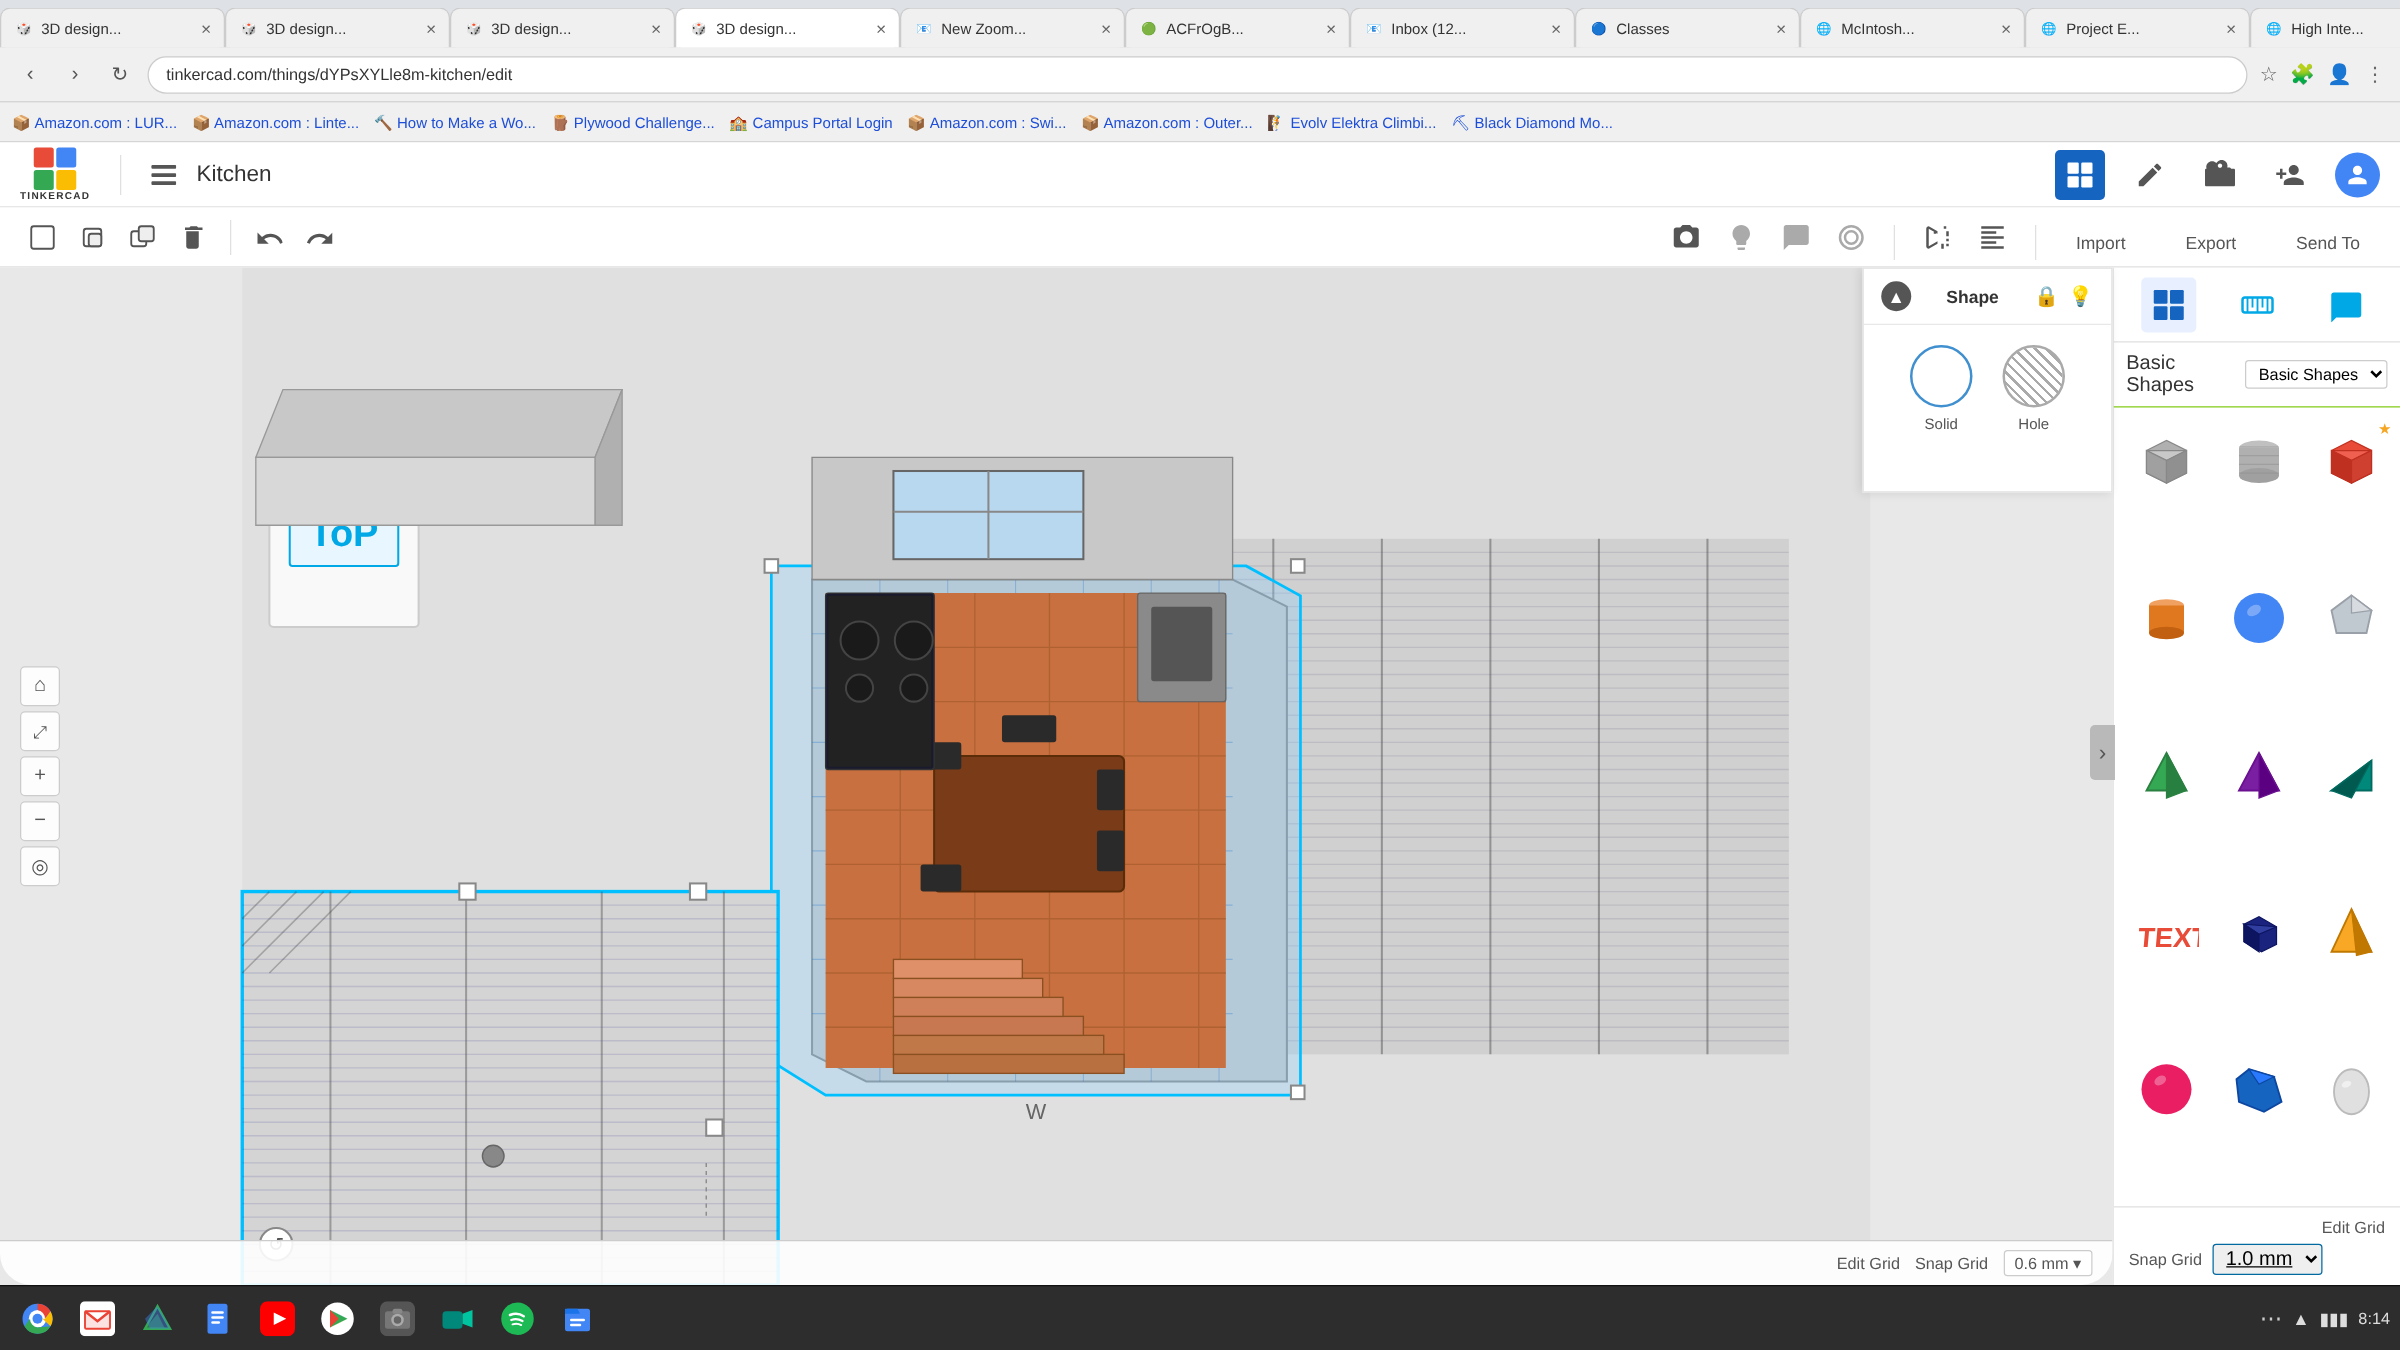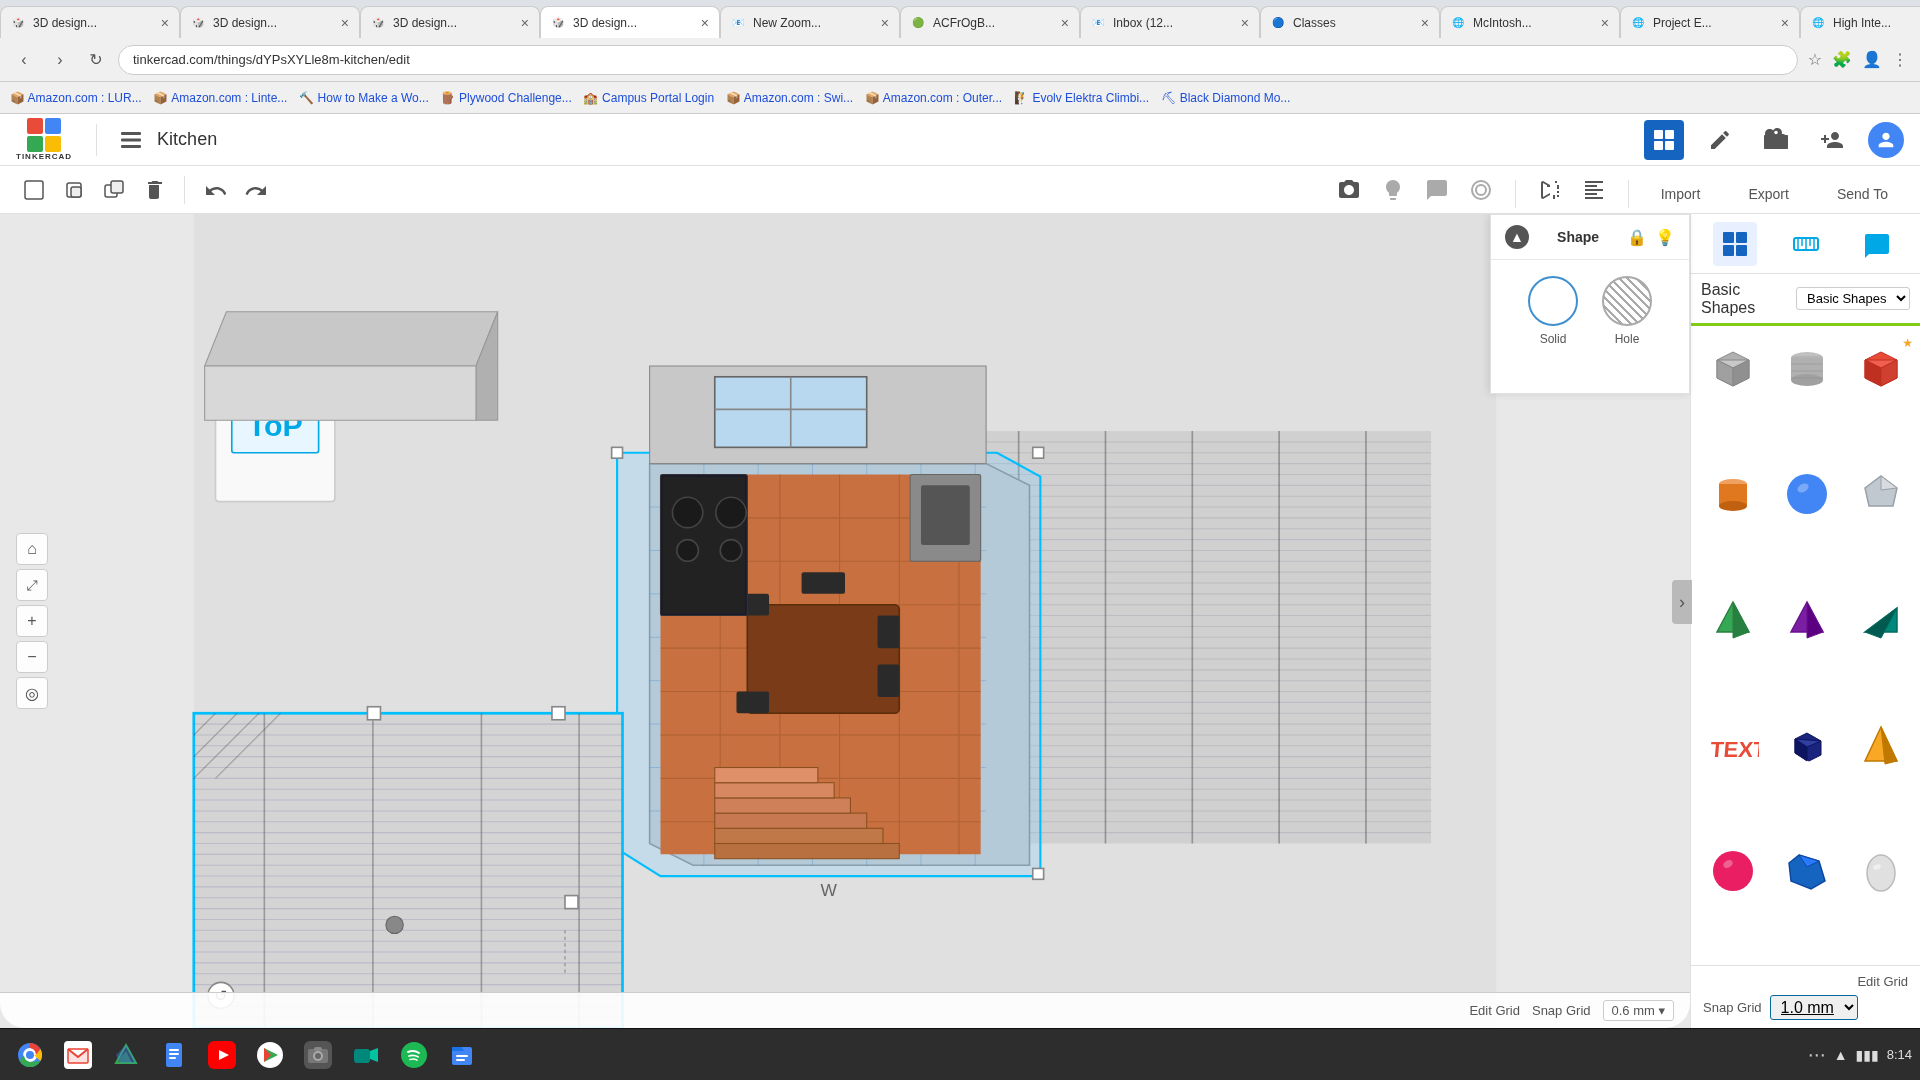--- a/index.html
+++ b/index.html
@@ -62,21 +62,21 @@
     .shape-type-area { padding: 16px; display: flex; gap: 24px; justify-content: center; }
     .shape-type { display: flex; flex-direction: column; align-items: center; gap: 6px; cursor: pointer; text-align: center; }
     .shape-circle { width: 50px; height: 50px; border-radius: 50%; border: 2.5px solid #aaa; background: transparent; }
     .shape-circle.active { border-color: #4090d0; }
     .shape-circle-hole { width: 50px; height: 50px; border-radius: 50%; background: repeating-linear-gradient(45deg, #aaa, #aaa 2px, transparent 2px, transparent 6px); border: 2px solid #aaa; }
     .shape-type-label { font-size: 12px; color: #555; }
     .collapse-btn { width: 24px; height: 24px; background: #555; border-radius: 50%; display: flex; align-items: center; justify-content: center; color: white; font-size: 14px; cursor: pointer; }
 
     
     .shapes-sidebar { width: 230px; background: #fff; border-left: 1px solid #e0e0e0; display: flex; flex-direction: column; }
-    .shapes-header { height: 52px; display: flex; align-items: center; padding: 0 10px; gap: 8px; border-bottom: 3px solid #84cc16; }
+    .shapes-header { height: 52px; display: flex; align-items: center; padding: 0 10px; gap: 8px; border-bottom: 1px solid #84cc16; }
     .shapes-title { font-size: 16px; font-weight: 500; color: #333; flex: 1; }
     .shapes-dropdown { background: none; border: 1px solid #ccc; border-radius: 3px; font-size: 13px; padding: 2px 6px; cursor: pointer; }
     .sidebar-top-icons { height: 60px; display: flex; align-items: center; justify-content: space-around; padding: 0 8px; border-bottom: 1px solid #e0e0e0; }
     .sidebar-icon { width: 44px; height: 44px; display: flex; align-items: center; justify-content: center; cursor: pointer; border-radius: 4px; }
     .sidebar-icon.active { background: #e8f0ff; }
     .sidebar-icon svg { width: 28px; height: 28px; }
     .shapes-grid { flex: 1; overflow-y: auto; padding: 8px; display: grid; grid-template-columns: repeat(3, 1fr); gap: 6px; }
     .shape-item { width: 68px; height: 68px; display: flex; align-items: center; justify-content: center; cursor: pointer; border-radius: 4px; position: relative; }
     .star-badge { position: absolute; top: 2px; right: 2px; color: #f5a623; font-size: 12px; }
 

